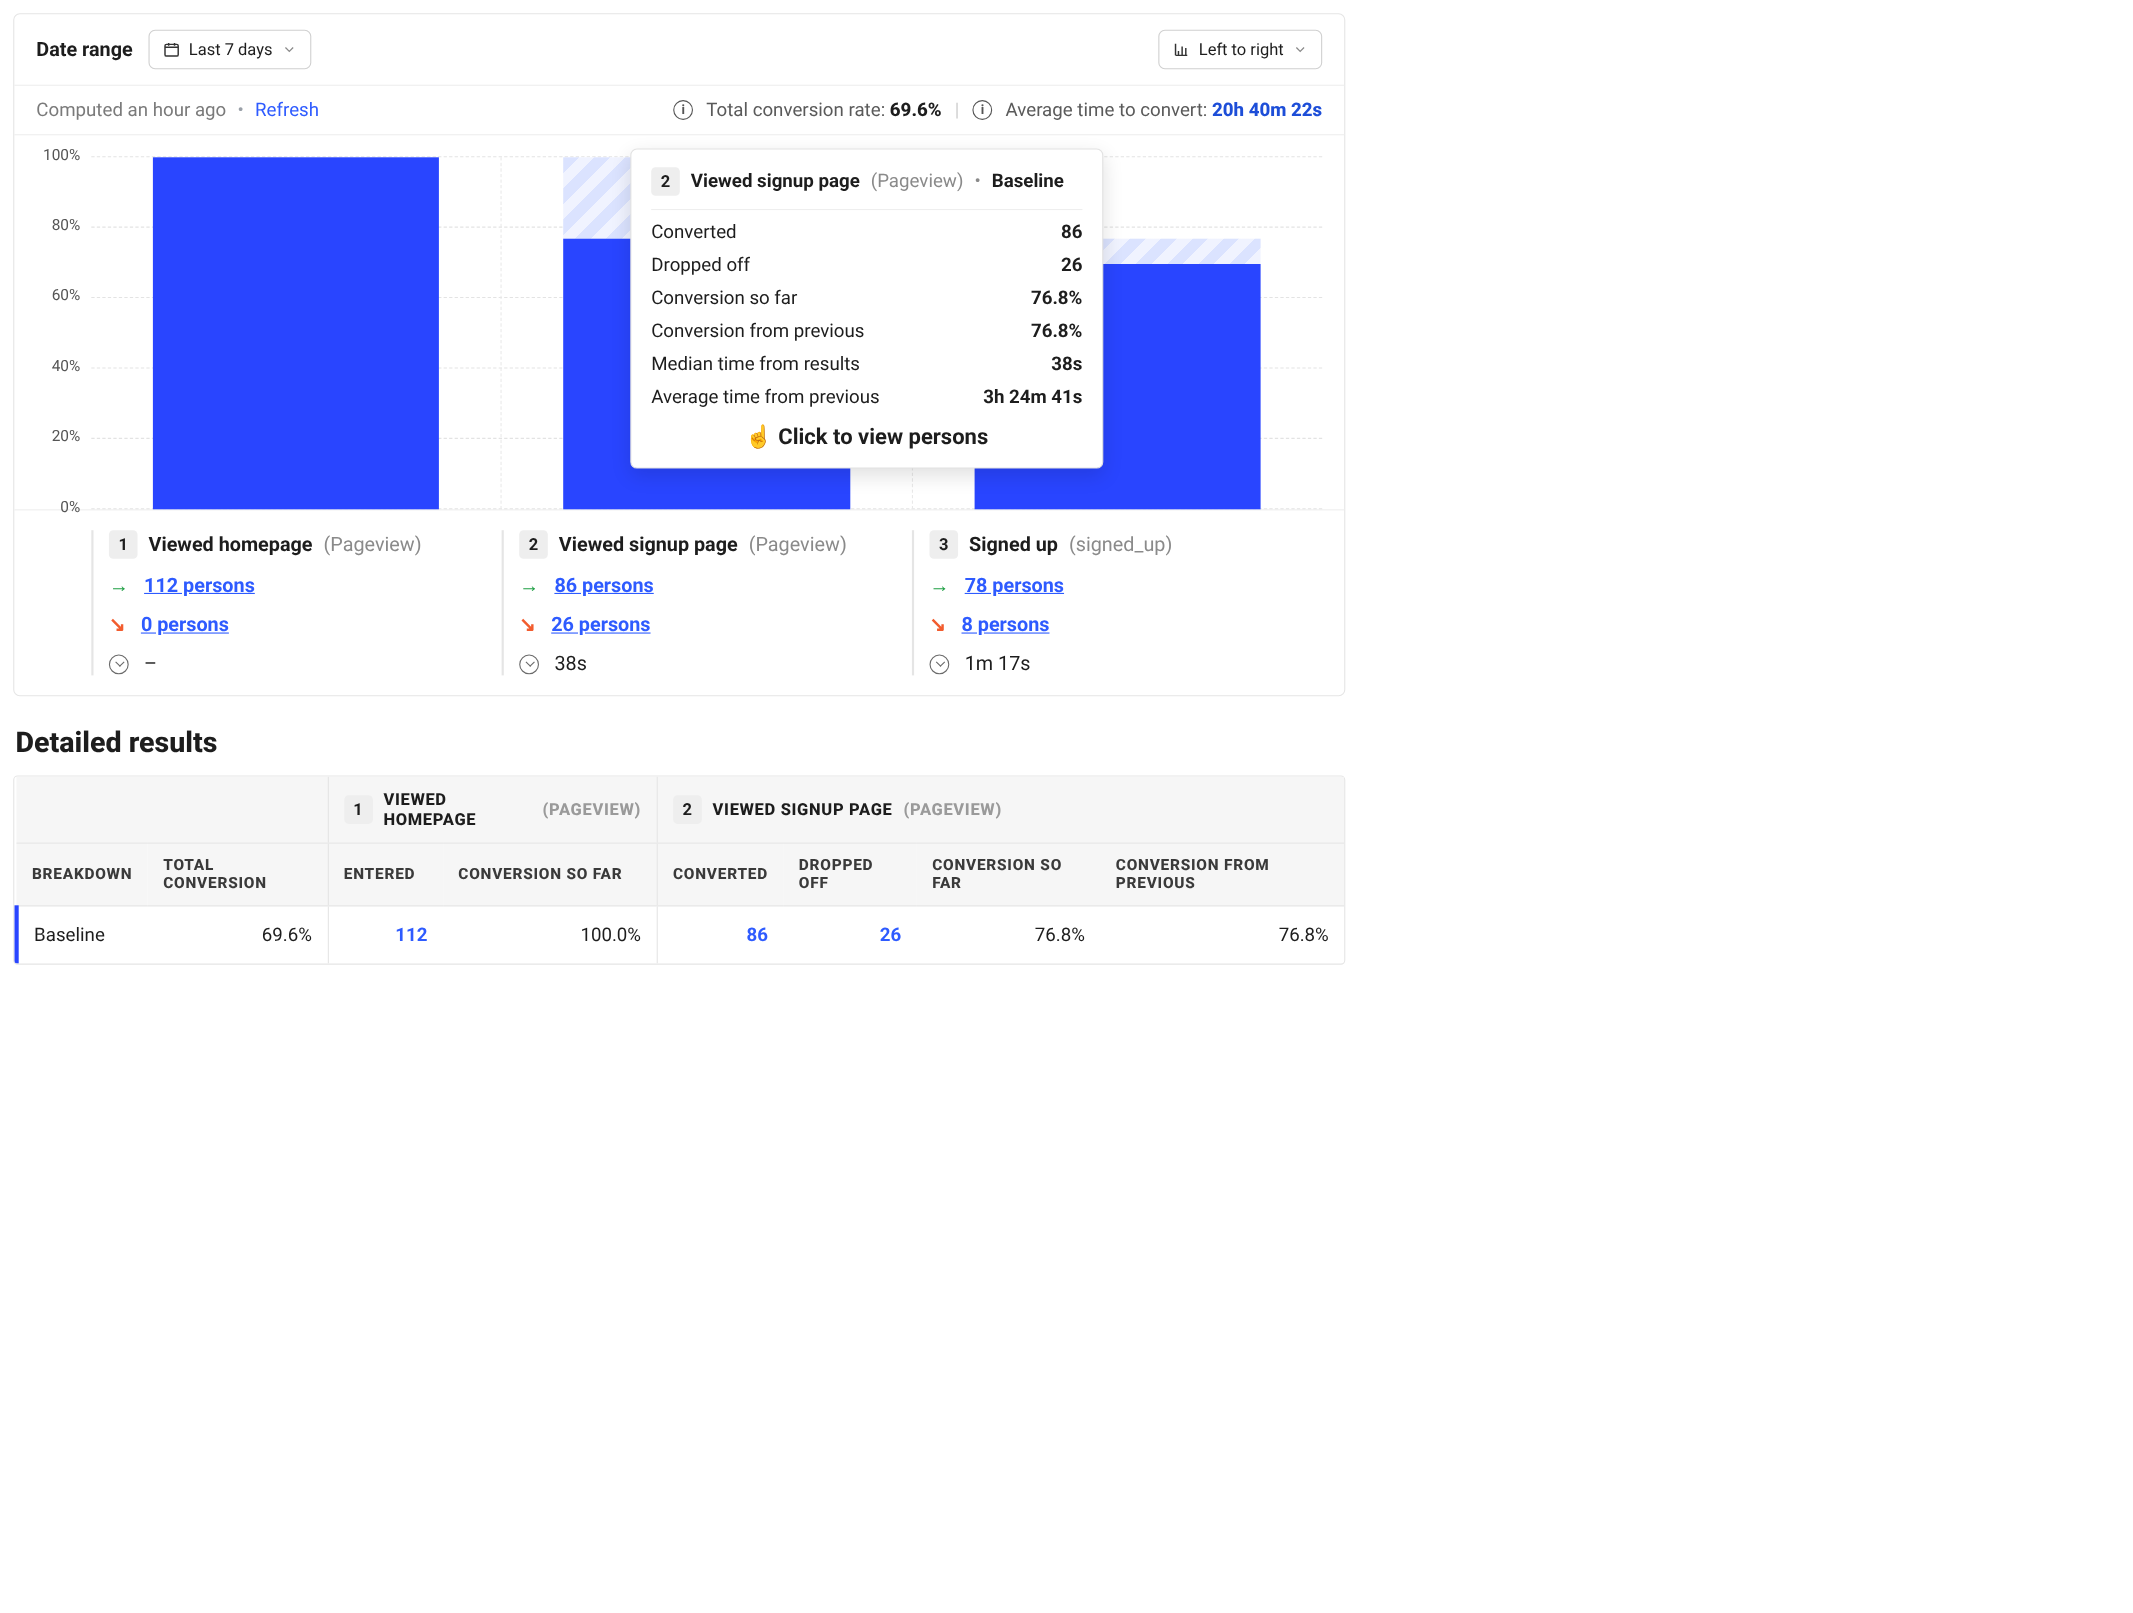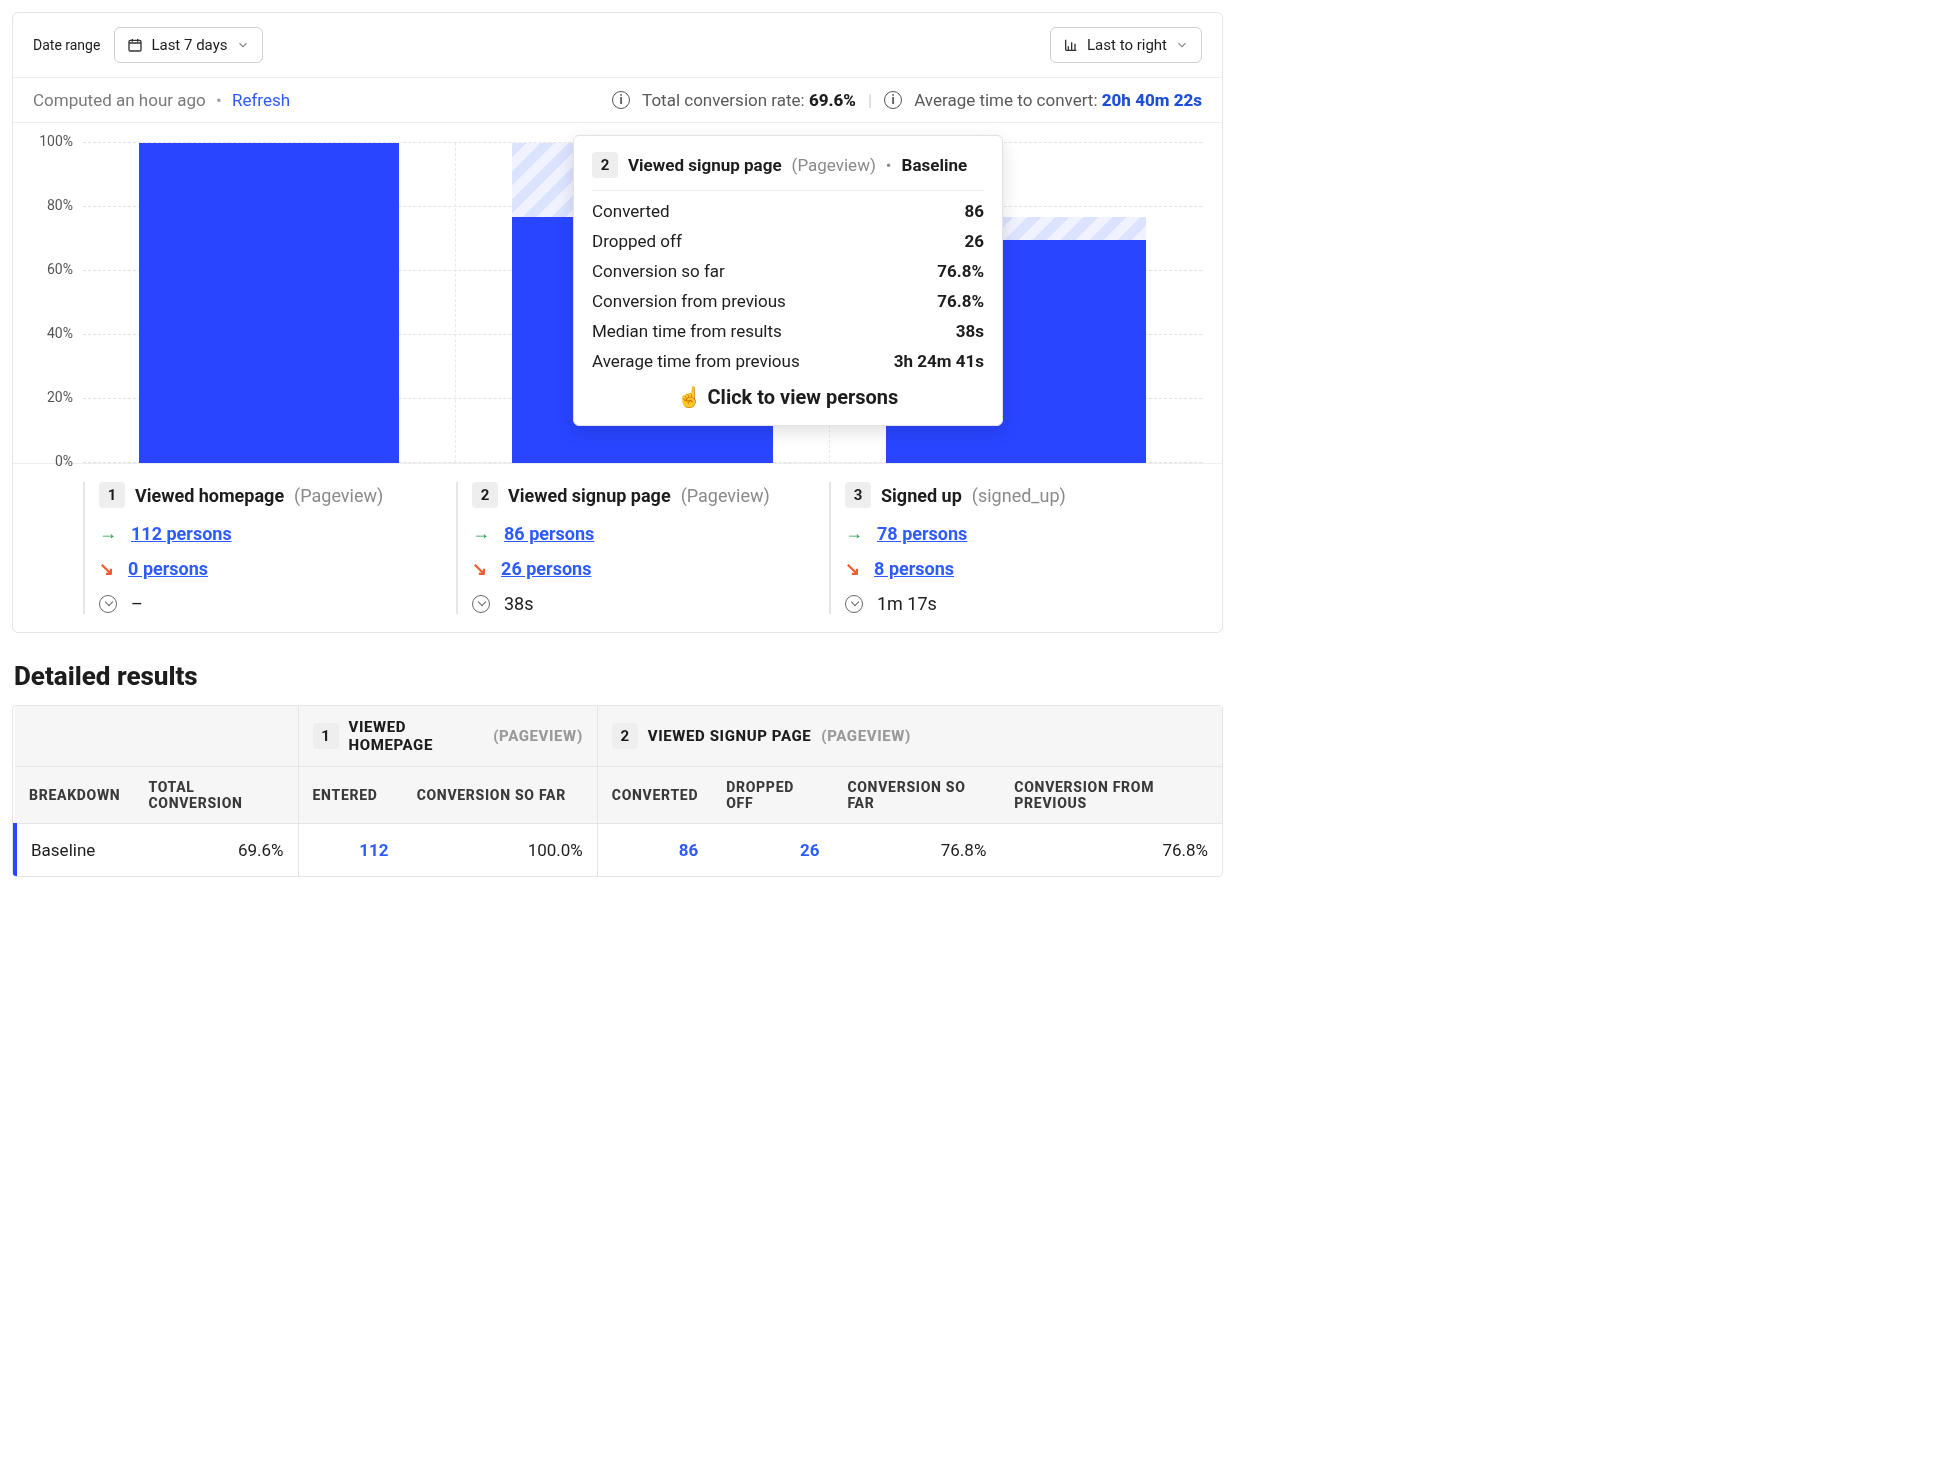--- a/index.html
+++ b/index.html
@@ -1,20 +1,20 @@
 <!DOCTYPE html>
 <html><head>
 <meta charset="utf-8">
 <style>
   * { box-sizing: border-box; }
   html, body { margin:0; padding:0; font-family: -apple-system, BlinkMacSystemFont, "Segoe UI", Roboto, Helvetica, Arial, sans-serif; color:#1d1d1d; background:#fff; font-size:16px; }
   .page { width:1235px; margin:0; padding:12px; }
   .panel { border:1px solid #e5e5e5; border-radius:6px; background:#fff; }
   .top-row { display:flex; align-items:center; padding:14px 20px 14px 20px; }
-  .label-strong { font-weight:400; font-size:14px; }
+  .label-strong { font-weight:700; font-size:18px; }
   .dropdown { display:inline-flex; align-items:center; gap:8px; border:1px solid #d0d0d0; border-radius:6px; padding:8px 12px; font-size:15px; background:#fff; cursor:pointer; }
   .dropdown .chev { color:#8a8a8a; }
   .icon { display:inline-flex; align-items:center; justify-content:center; }
   .spacer { flex:1; }
   .status-row { display:flex; align-items:flex-start; padding:12px 20px; border-top:1px solid #eee; border-bottom:1px solid #eee; font-size:17px; }
   .status-left { color:#7a7a7a; }
   .status-left a { color:#2e5bff; text-decoration:none; }
   .dot { color:#9aa0a8; padding:0 6px; }
   .metrics { display:flex; align-items:center; gap:12px; }
   .metrics .sep { color:#cfcfcf; }
@@ -102,21 +102,21 @@
             </svg>
         </span>
       </div>
       <div class="spacer"></div>
       <div class="dropdown">
         <span class="icon">
           <svg width="16" height="16" viewBox="0 0 24 24" fill="none" stroke="#333" stroke-width="2">
               <path d="M4 20V4M4 20h16M8 20v-6M13 20V8M18 20v-10"></path>
             </svg>
         </span>
-        <span>Last to right</span>
+        <span>Left to right</span>
         <span class="icon chev">
           <svg width="14" height="14" viewBox="0 0 24 24" fill="none" stroke="#8a8a8a" stroke-width="2">
               <path d="M6 9l6 6 6-6"></path>
             </svg>
         </span>
       </div>
     </div>
 
     <div class="status-row">
       <div class="status-left">

